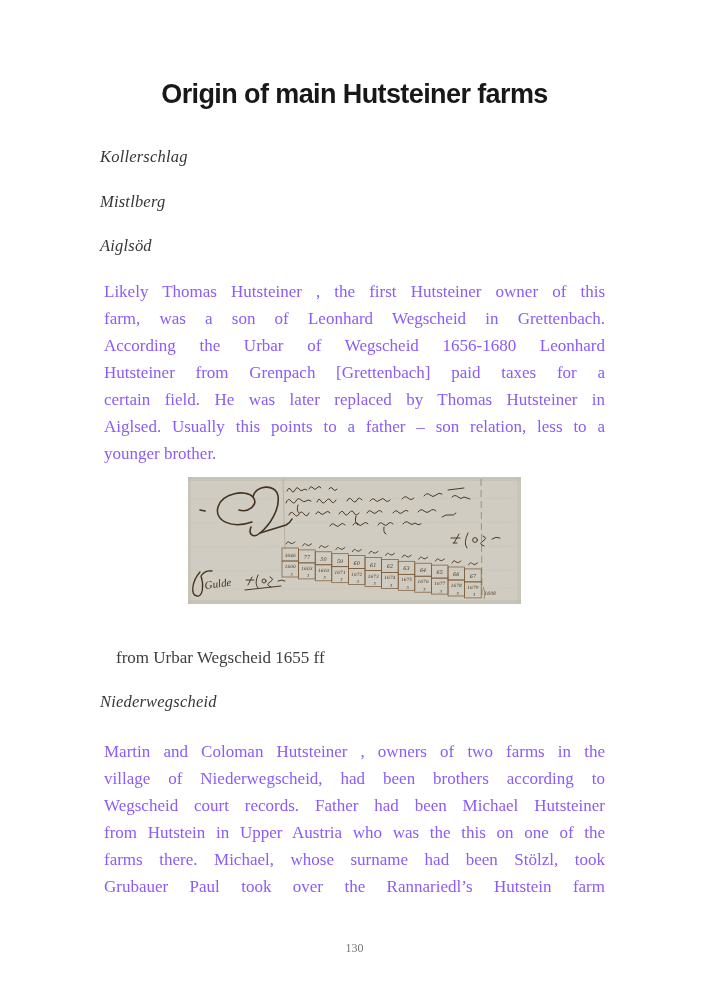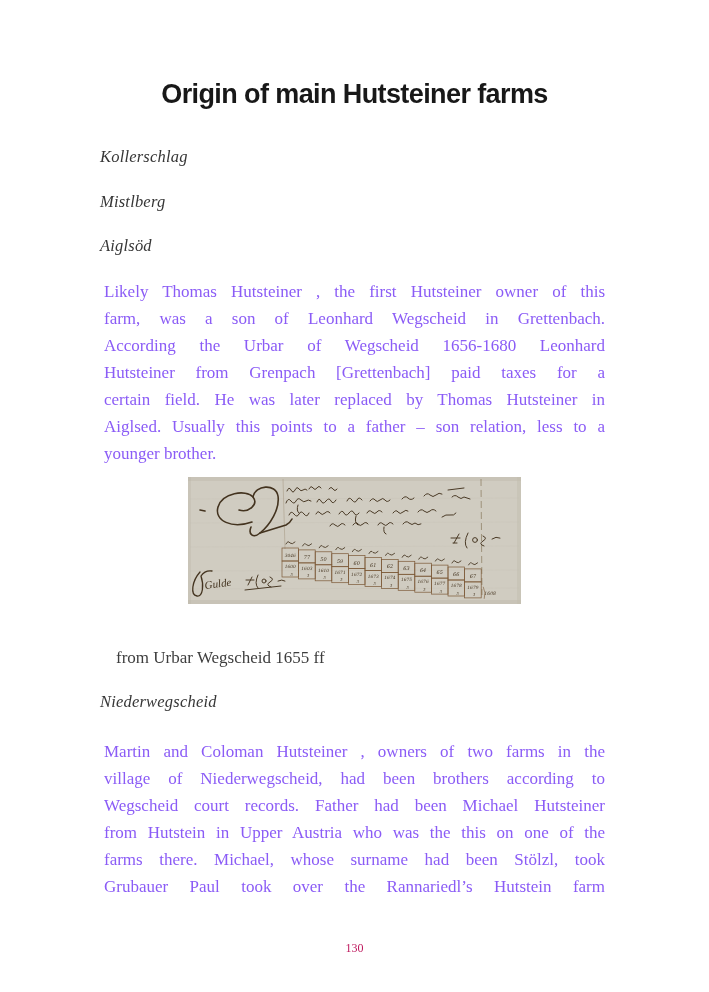--- a/index.html
+++ b/index.html
@@ -25,21 +25,21 @@
   .jline.last{text-align:right;text-align-last:left;}
   .caption{
     position:absolute;left:104px;font-size:17px;color:#3e3e3e;margin-left:12px;
   }
   .figure{
     position:absolute;left:188px;top:477px;width:333px;height:127px;
   }
   .figure svg{display:block;}
   .pagenum{
     position:absolute;top:941px;left:0;width:709px;text-align:center;
-    font-size:12px;color:#be185d;
+    font-size:12px;color:#737373;
   }
 </style>
 </head>
 <body>
 
 <div class="page">
 
   <h1 class="title">Origin of main Hutsteiner farms</h1>
 
   <p class="heading" style="top:147px">Kollerschlag</p>

